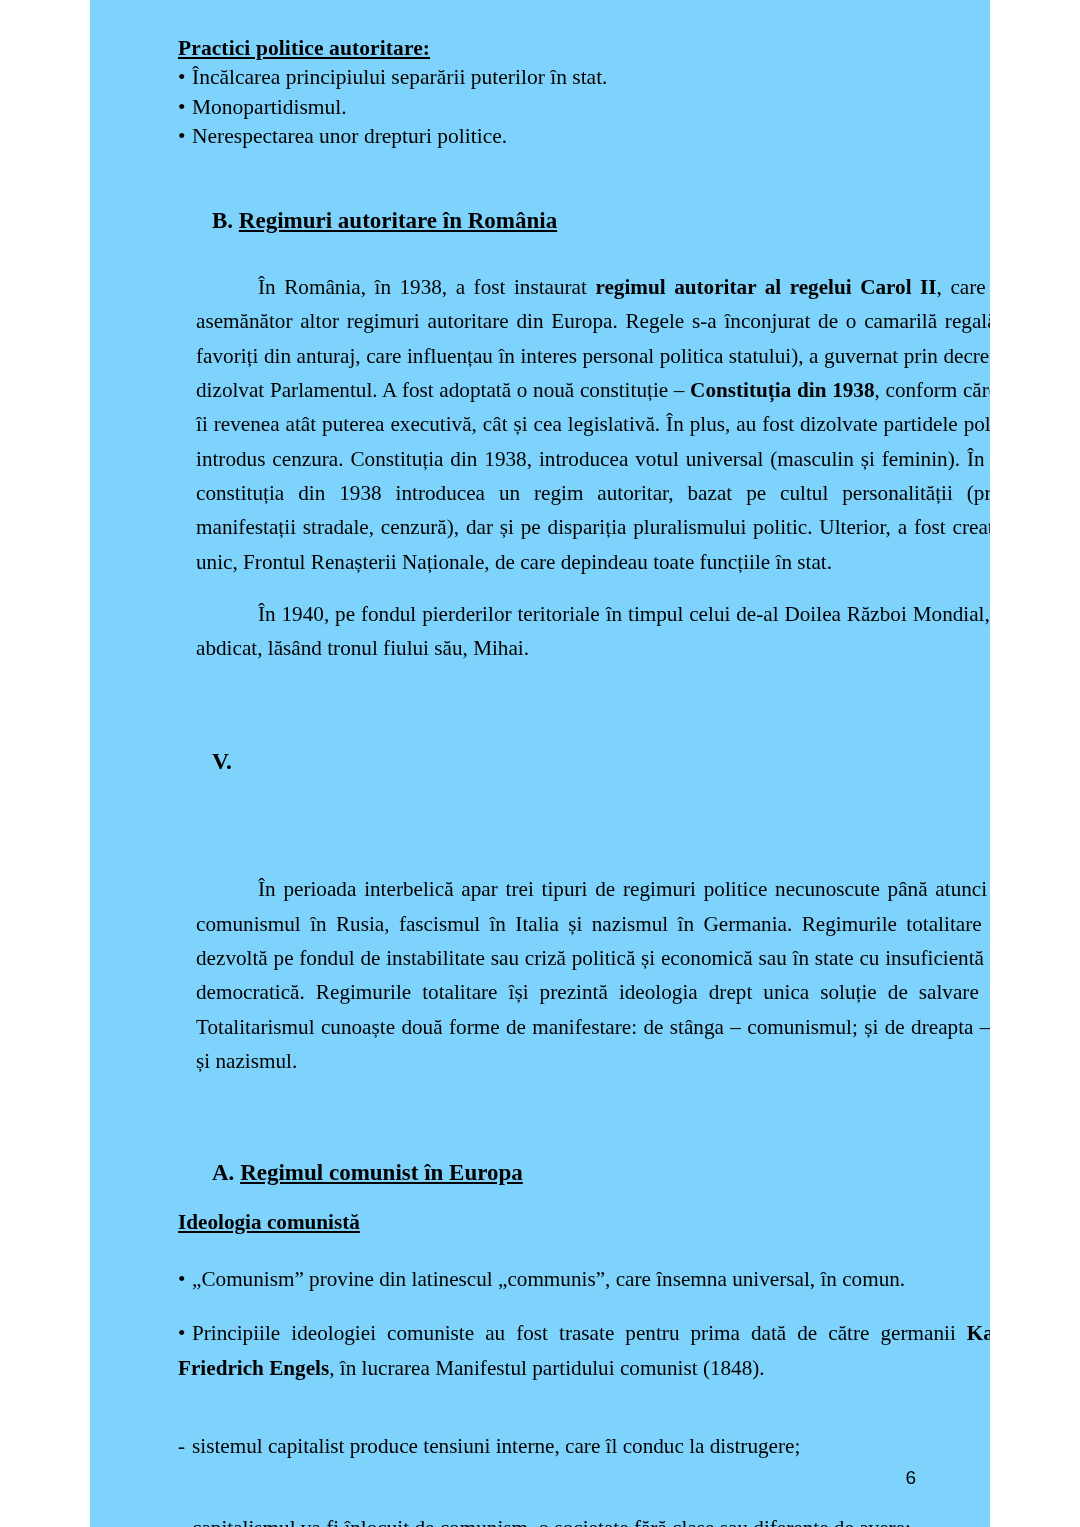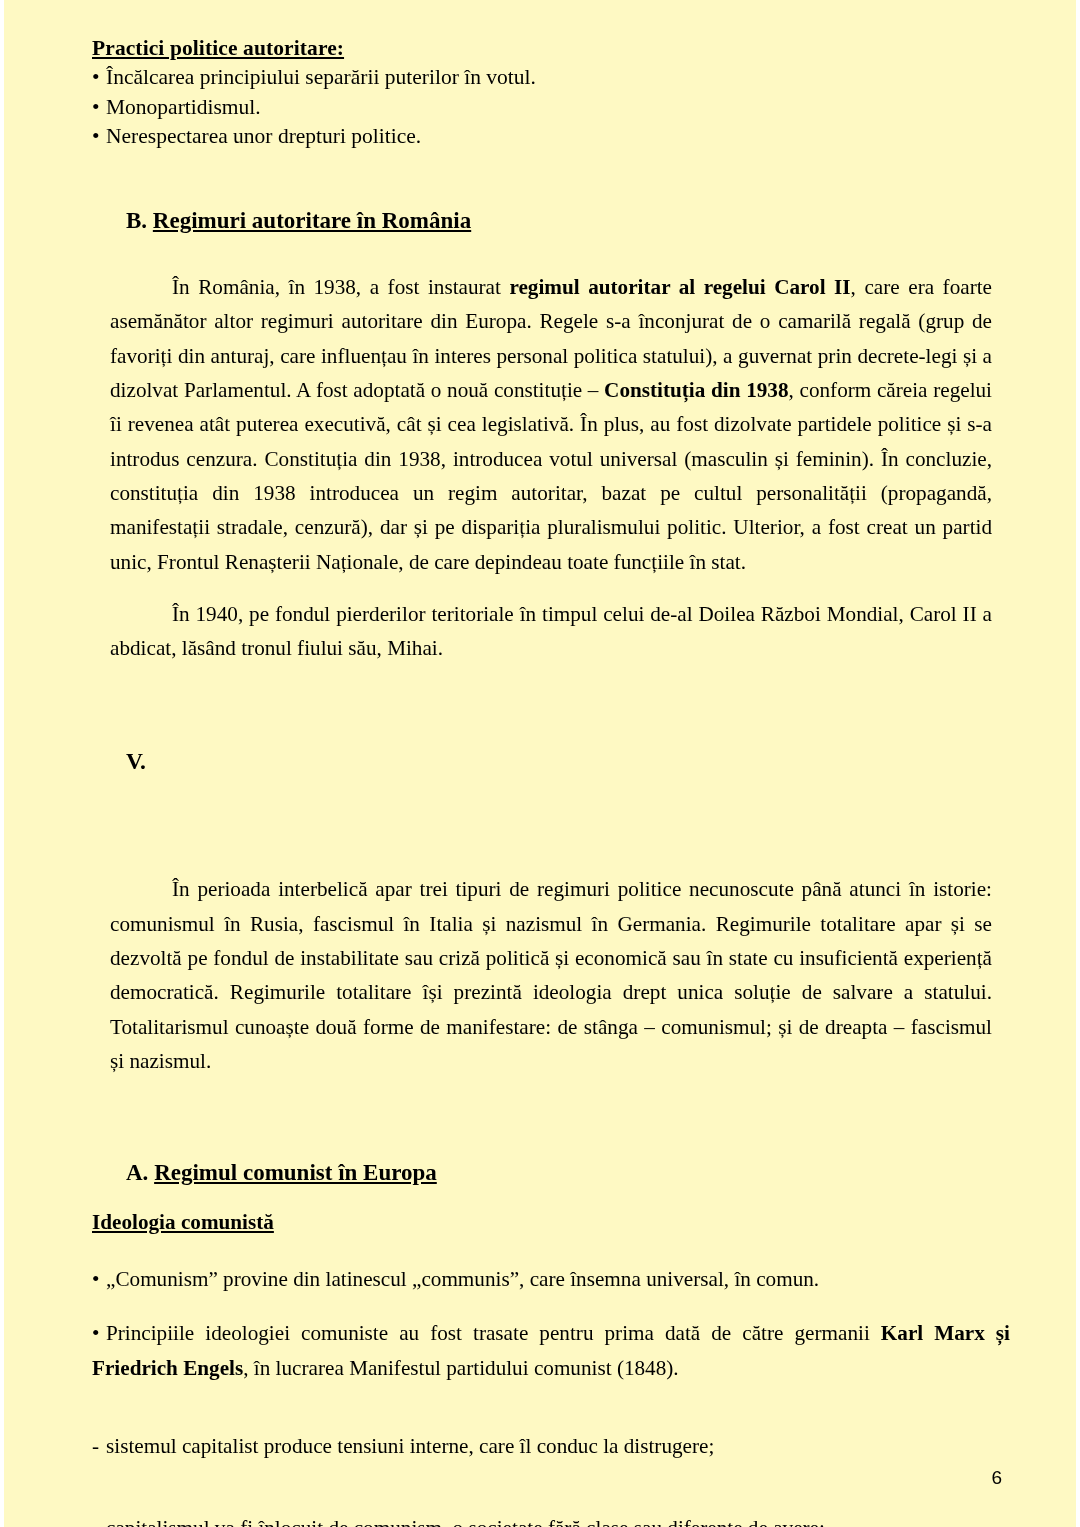--- a/index.html
+++ b/index.html
@@ -7,24 +7,24 @@
     margin: 0;
     padding: 0;
     background: #ffffff;
   }
   body {
     font-family: "Liberation Serif", "DejaVu Serif", serif;
     color: #000000;
   }
   .page {
     position: relative;
-    width: 1072px;
+    width: 900px;
     height: 1527px;
     margin: 0 auto;
-    background: #fef9c3;
+    background: #7dd3fc;
     box-sizing: border-box;
     overflow: hidden;
     text-decoration: underline;
   }
   .content {
     position: absolute;
     left: 88px;
     top: 34px;
     width: 918px;
   }
@@ -129,21 +129,21 @@
 </head>
 <body>
 
 <div class="page">
   <div class="content">
 
     <div class="lead-heading">Practici politice autoritare:</div>
 
     <div class="tight-list">
       <div class="row">
-        <span class="bullet-dot">•</span><span>Încălcarea principiului separării puterilor în votul.</span>
+        <span class="bullet-dot">•</span><span>Încălcarea principiului separării puterilor în stat.</span>
       </div>
       <div class="row">
         <span class="bullet-dot">•</span><span>Monopartidismul.</span>
       </div>
       <div class="row">
         <span class="bullet-dot">•</span><span>Nerespectarea unor drepturi politice.</span>
       </div>
     </div>
 
     <div class="sp-54"></div>

